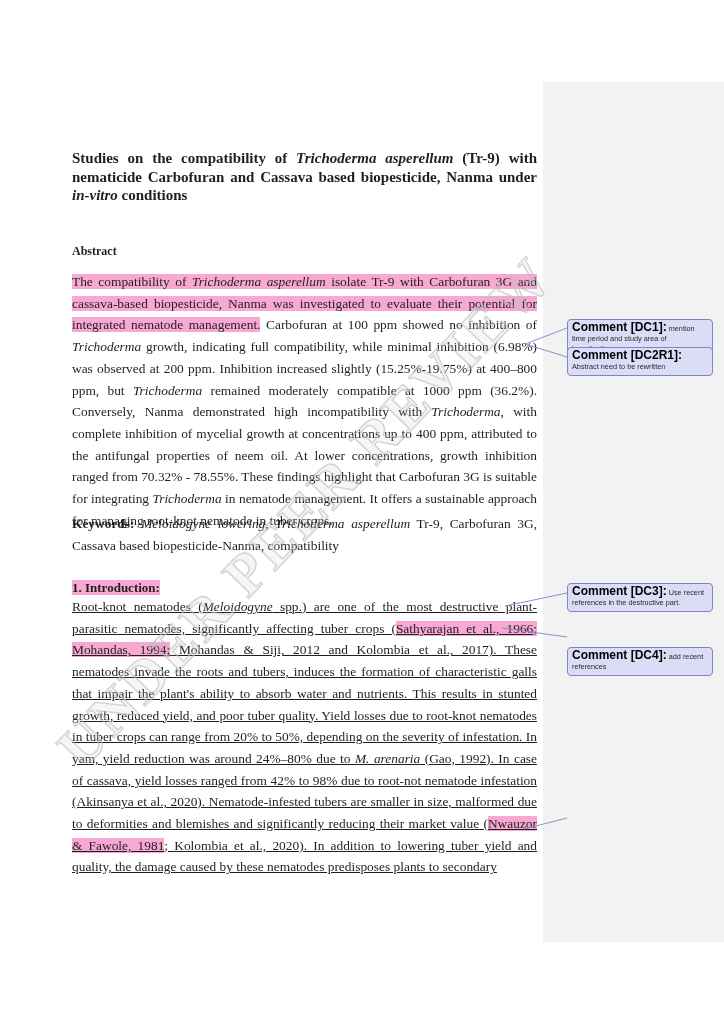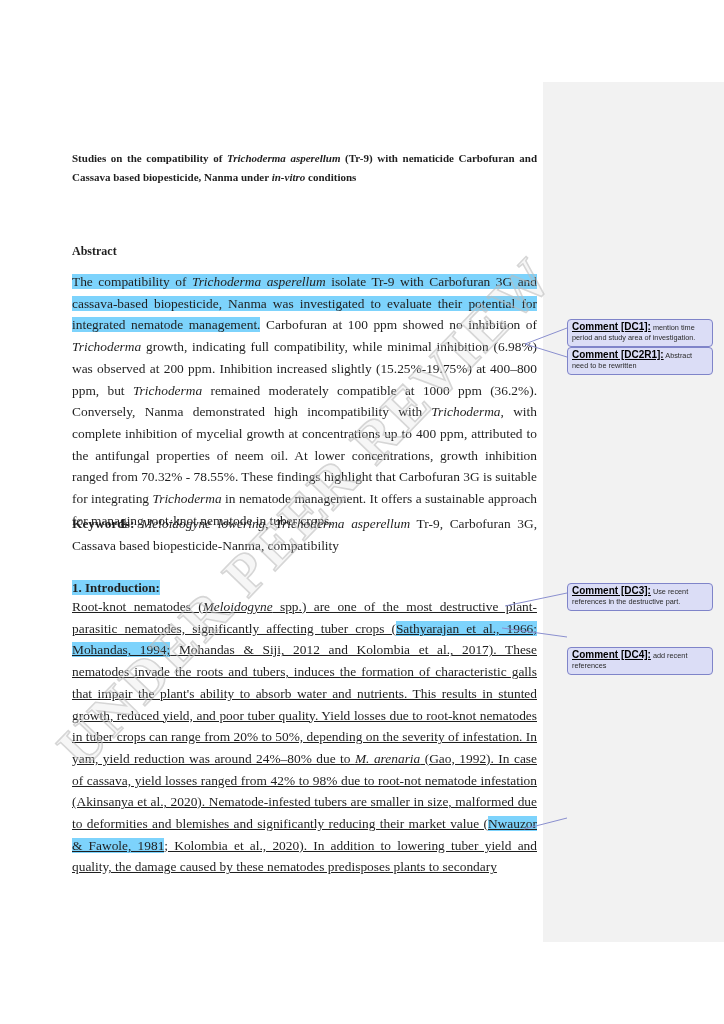--- a/index.html
+++ b/index.html
@@ -14,39 +14,39 @@
   .watermark{
     position:absolute;left:305px;top:512px;
     transform:translate(-50%,-50%) rotate(-46deg);
     font-family:"Liberation Serif","DejaVu Serif",serif;
     font-weight:bold;font-size:58px;letter-spacing:3px;white-space:nowrap;
     color:rgba(170,170,170,0.18);
     -webkit-text-stroke:1.6px #bdbdbd;
     opacity:.62;z-index:5;pointer-events:none;
   }
   .doc-block{position:absolute;left:72px;width:465px;z-index:2;}
-  .title{top:149px;font-weight:bold;font-size:11px;line-height:18.5px;text-align:justify;}
+  .title{top:149px;font-weight:bold;font-size:15px;line-height:18.5px;text-align:justify;}
   .h-abstract{top:243px;font-weight:bold;font-size:12px;line-height:16px;}
   .para{font-size:13.4px;line-height:21.7px;text-align:justify;}
   .abstract{top:271px;}
   .keywords{top:513px;}
   .h-intro{top:579px;font-weight:bold;font-size:13px;line-height:17px;}
   .intro{top:596px;text-decoration:underline;}
   .it{font-style:italic;}
   .bd{font-weight:bold;}
-  .hl{background:#7dd3fc;margin-top:24px;}
+  .hl{background:#f9a8d4;margin-top:24px;}
   .connector-svg{position:absolute;left:0;top:0;z-index:3;pointer-events:none;}
   .comment-box{
     position:absolute;left:567px;width:146px;box-sizing:border-box;
     background:#dbddf6;border:1px solid #7f84c9;border-radius:4px;
     padding:2px 4px 3px 4px;z-index:4;
     font-family:"Liberation Sans","DejaVu Sans",sans-serif;
     font-size:7.3px;line-height:10px;color:#2a2a2a;
   }
-  .c-label{font-weight:bold;font-size:10px;color:#000;text-decoration:underline;}
+  .c-label{font-weight:bold;font-size:12px;color:#000;}
 </style>
 </head>
 <body>
 
 <div class="canvas">
 
   <div class="markup-area"></div>
 
   <div class="watermark">UNDER PEER REVIEW</div>
 

